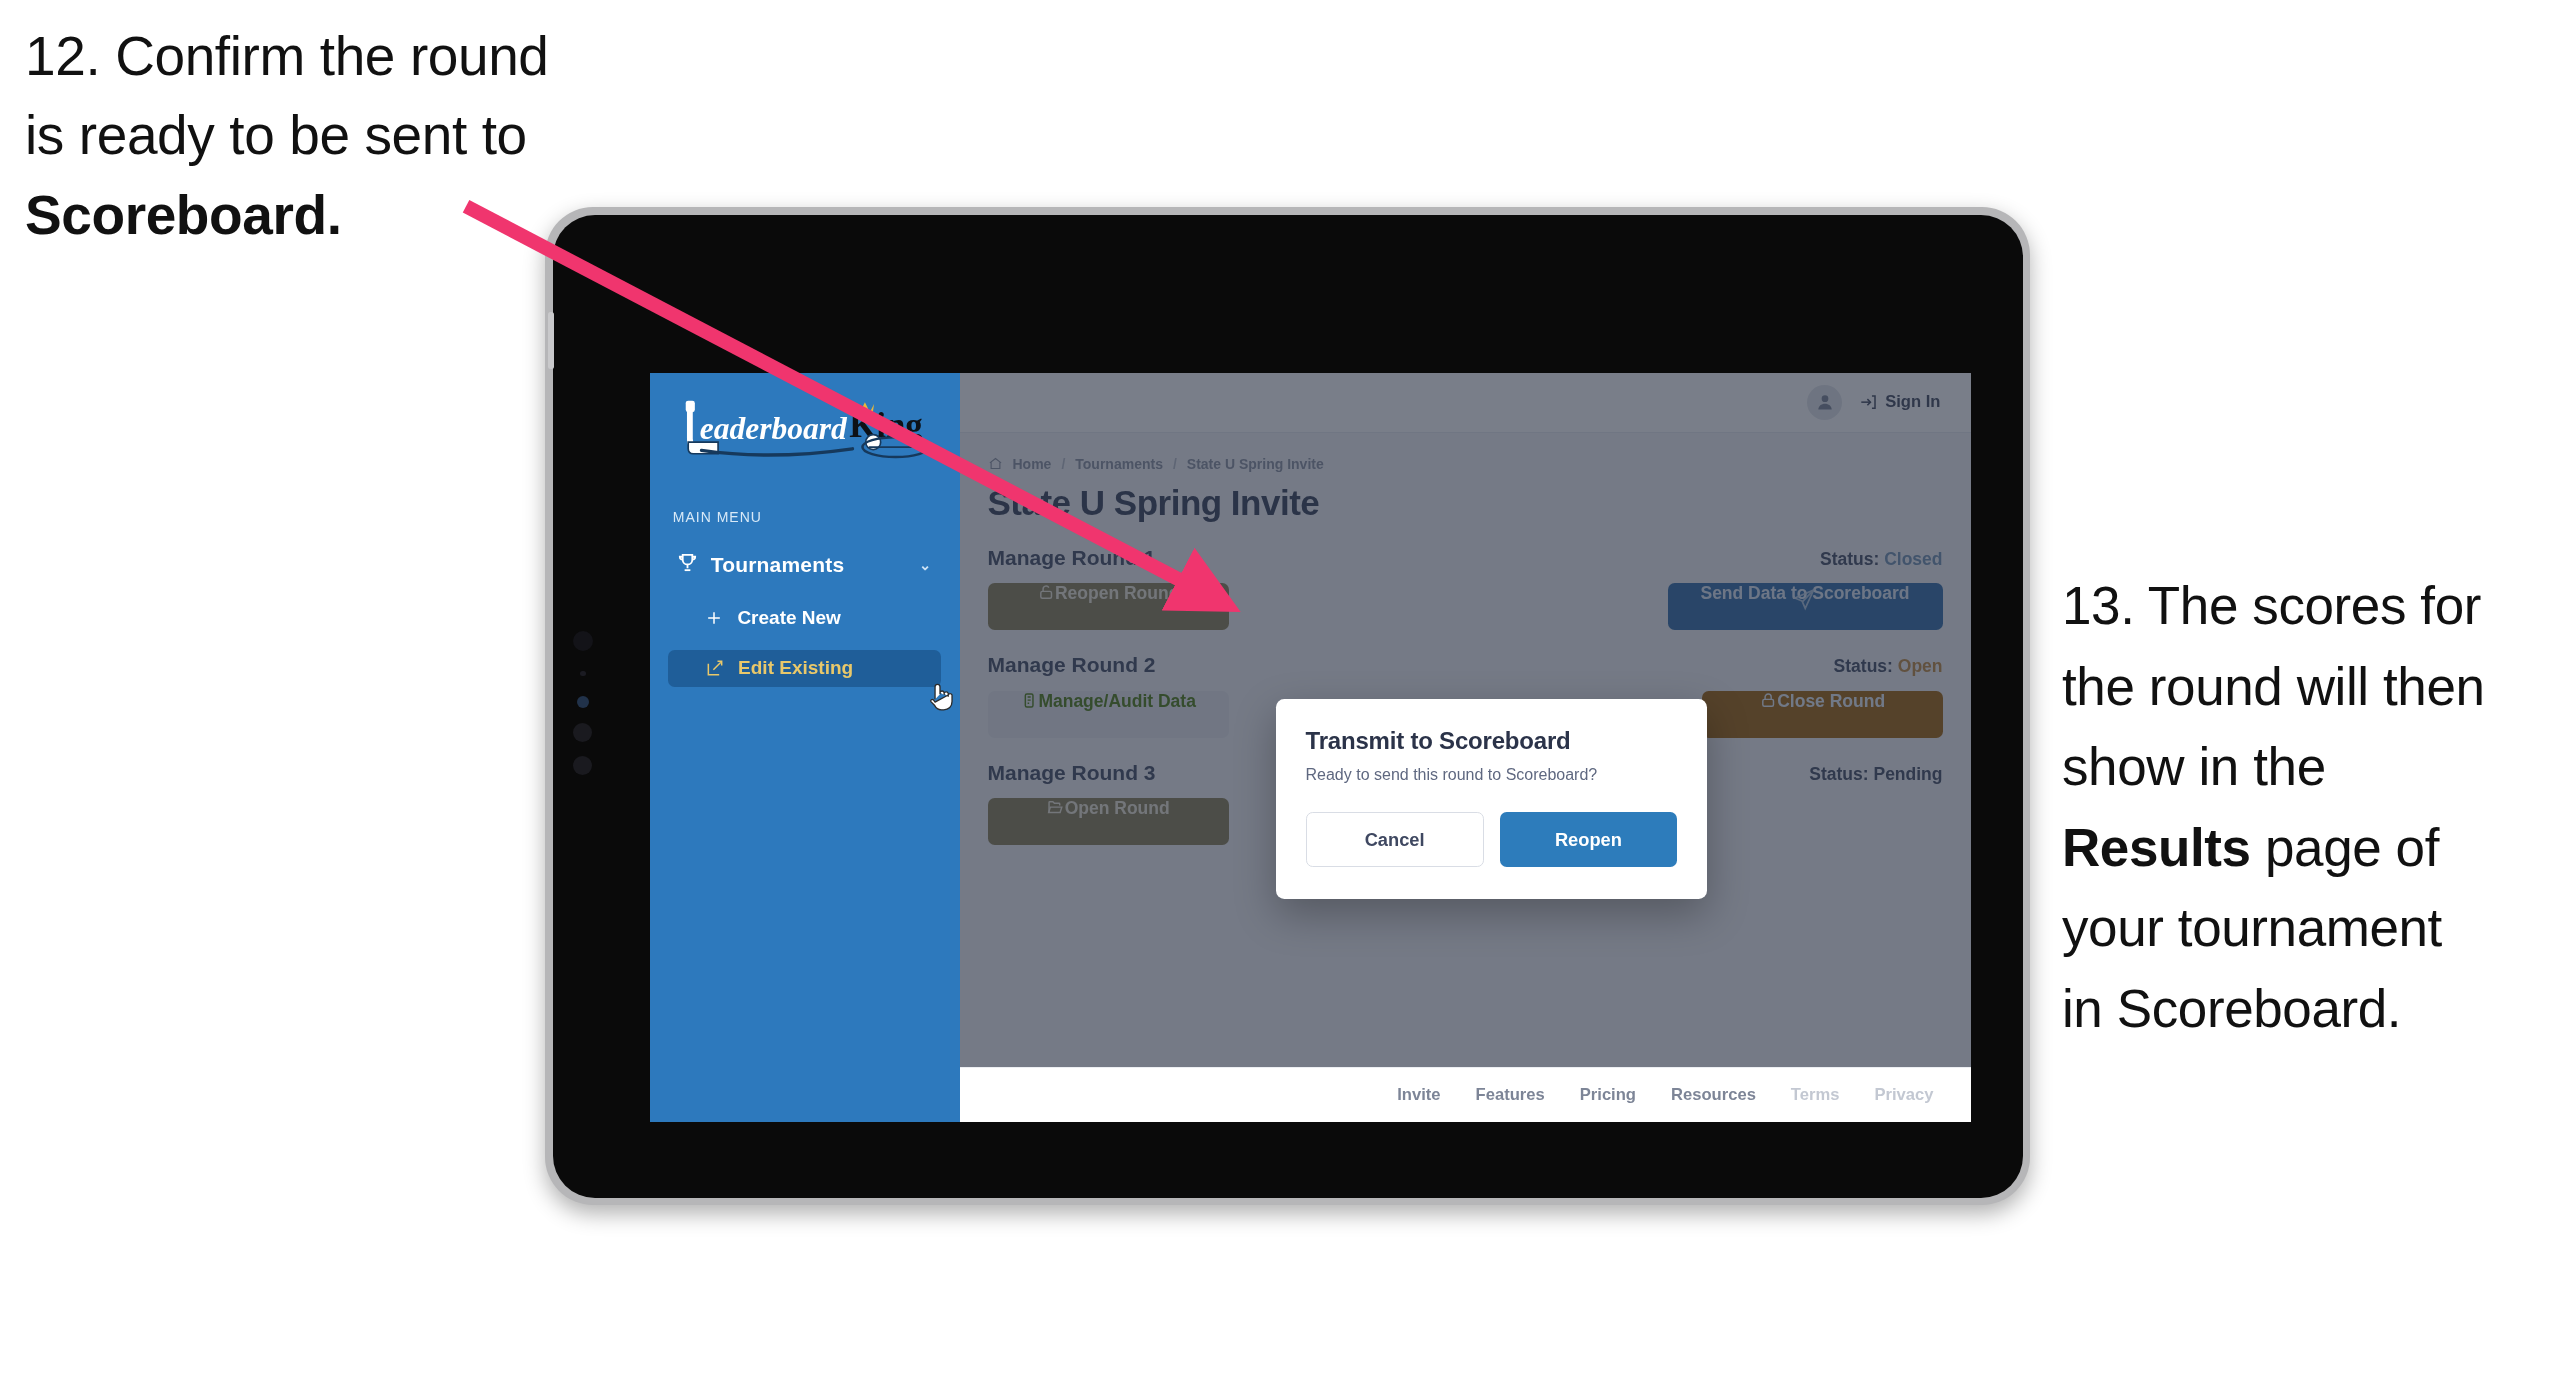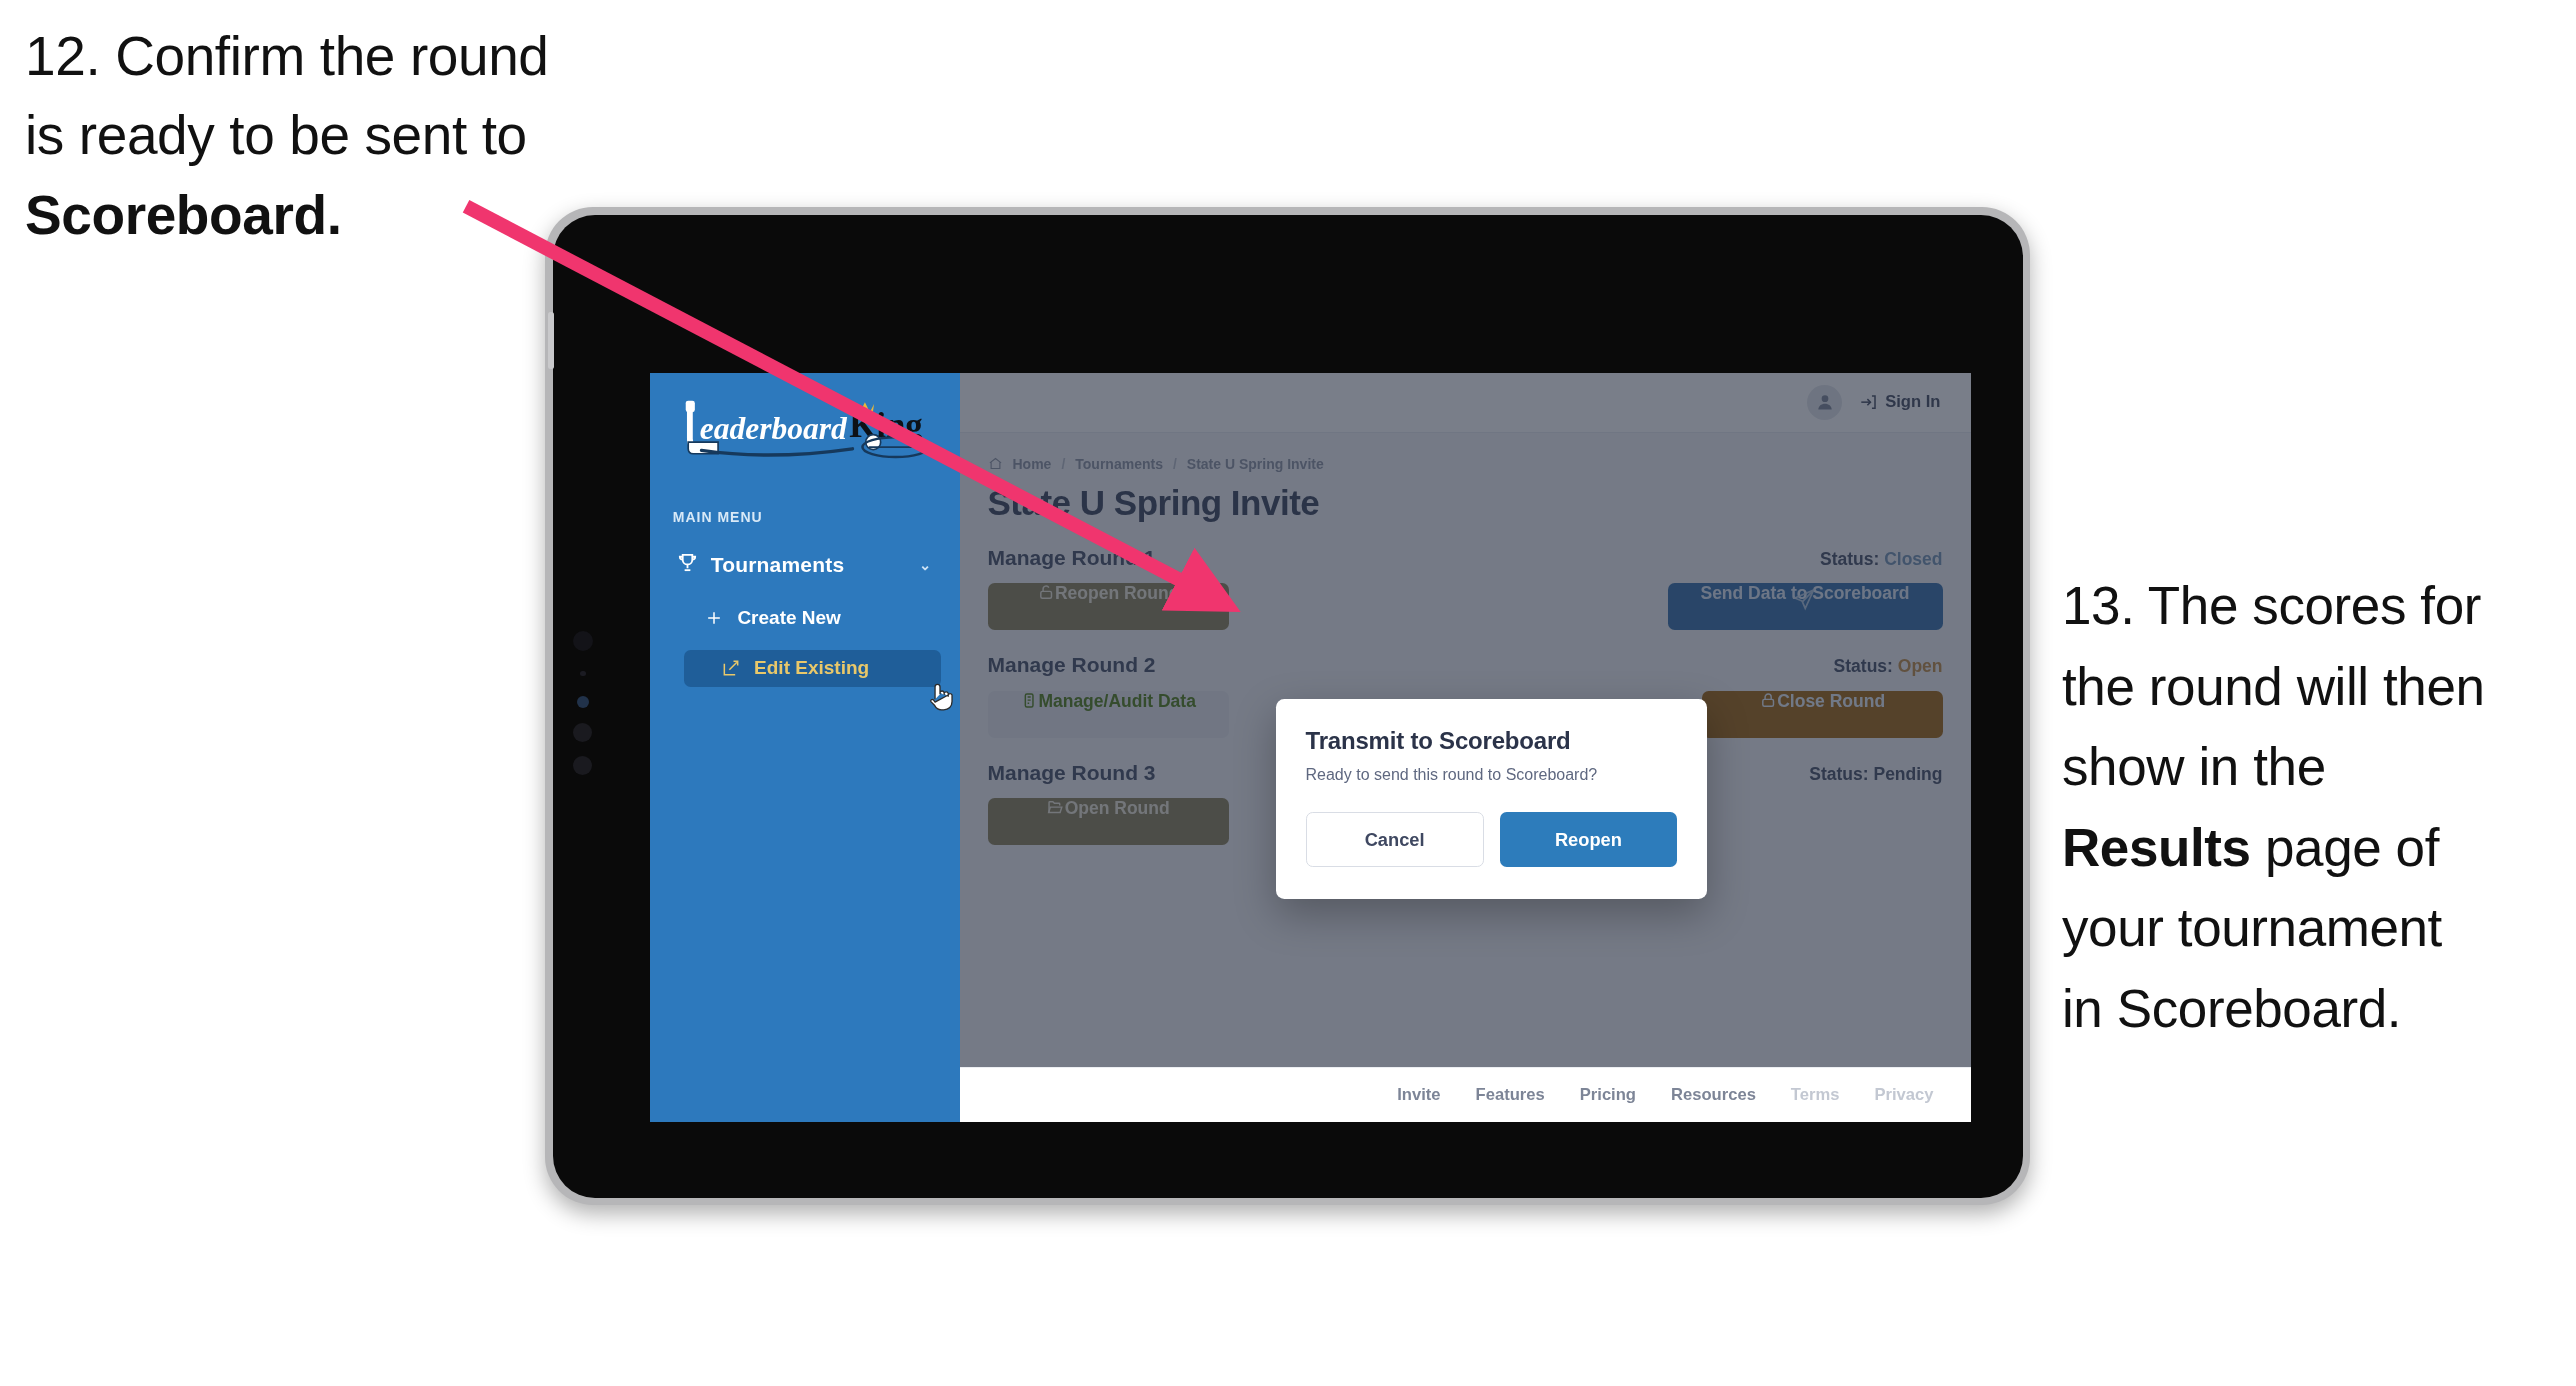--- a/index.html
+++ b/index.html
@@ -66,36 +66,36 @@
   
   #sidebar {
     width: 310px; flex: 0 0 310px;
     background: #2d79bd;
     padding: 21.6px 18.3px 0 18.3px;
     position: relative;
   }
   #logo { height: 73px; position: relative; margin: 5px 0 0 3.3px; }
   .logo-svg { width: 275px; height: 73px; display: block; }
   #main-menu-label {
-    color: #d8e9f7; font-size: 14px; font-weight: 700;
+    color: #d8e9f7; font-size: 14px; font-weight: 400;
     letter-spacing: 1px; margin-top: 37px; margin-left: 5px;
   }
   .nav-item {
     display: flex; align-items: center; gap: 11.6px;
     margin-top: 18.3px; padding: 7.5px 8.3px; border-radius: 6.7px;
     color: #ffffff; font-size: 21px; font-weight: 700; letter-spacing: 0.2px;
     position: relative;
   }
   .nav-item .chev { position: absolute; right: 10px; color: #cfe4f6; font-size: 14px; }
   .nav-sub {
     display: flex; align-items: center; gap: 13.3px;
     margin: 13.3px 0 0 28px; padding: 7.5px 8.3px; border-radius: 6.7px;
     color: #ffffff; font-size: 19px; font-weight: 700;
   }
-  .nav-sub.active { background: #1f5e99; color: #e9c86a; margin-left: 16px; padding-left: 37px; }
+  .nav-sub.active { background: #1f5e99; color: #e9c86a; margin-left: 0; padding-left: 37px; }
   .nav-sub.active .sub-ico svg { stroke: #e9c86a; }
   .sub-ico { display: inline-flex; width: 20px; height: 20px; }
   .sub-ico svg { width: 20px; height: 20px; stroke: #ffffff; fill: none; stroke-width: 1.8; }
   .trophy-ico svg { width: 23px; height: 23px; stroke: #ffffff; fill: none; stroke-width: 1.9; }
 
   
   #cursor { position: absolute; left: 276px; top: 308px; width: 28px; height: 33px; }
 
   
   #content {

